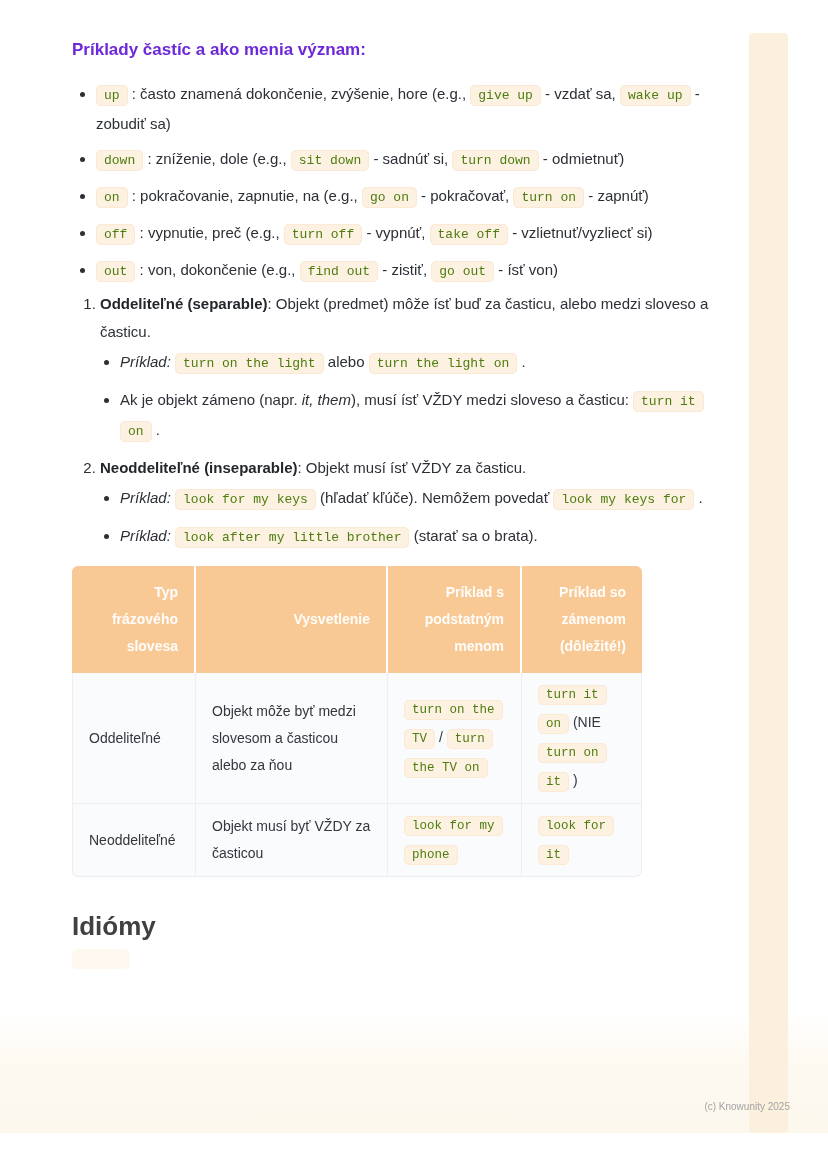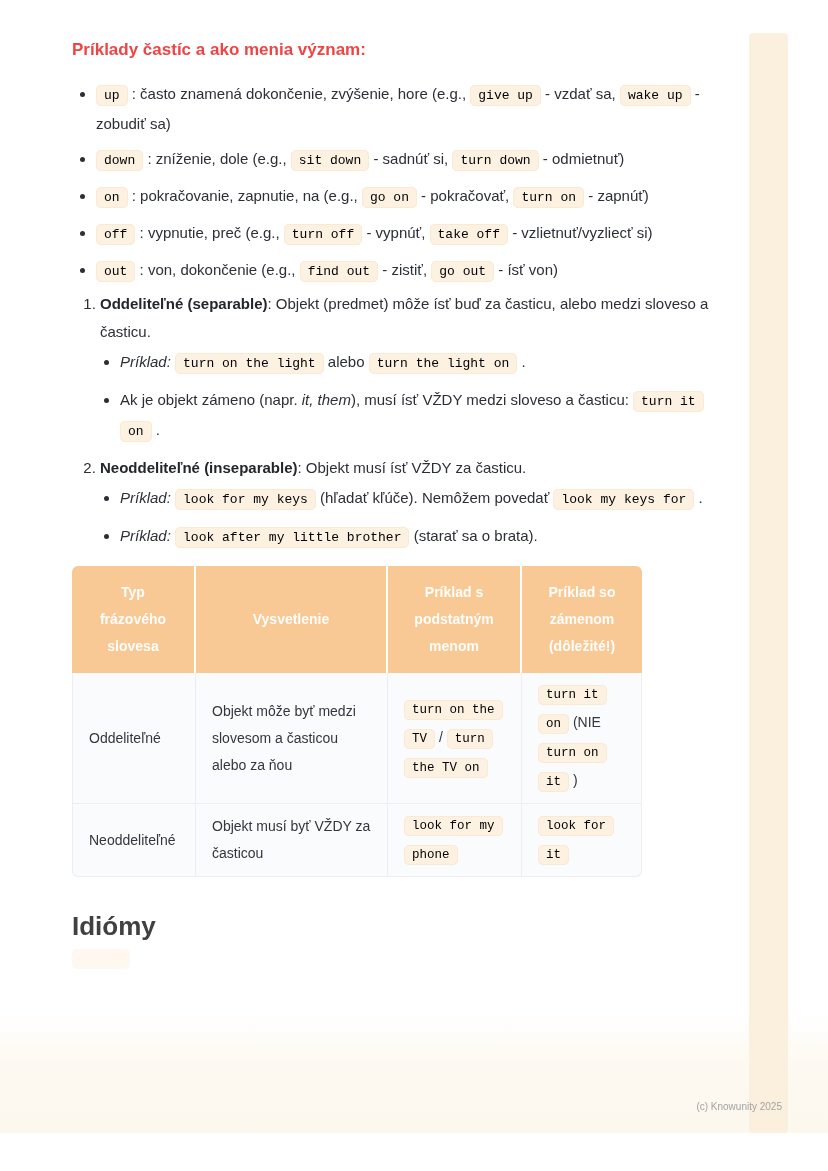--- a/index.html
+++ b/index.html
@@ -18,50 +18,50 @@
   .fade-overlay{
     position:absolute;left:0;top:1013px;width:828px;height:120px;z-index:3;
     background:linear-gradient(to bottom, rgba(253,248,238,0) 0%, rgba(253,248,238,.85) 45%, #fdf8ee 100%);
     pointer-events:none;
   }
   .content{
     position:absolute;left:72px;top:40px;width:648px;z-index:2;
     font-size:15px;line-height:28px;
   }
   h3.sec{
-    font-size:17px;line-height:20px;font-weight:bold;color:#ef4444;margin:0 0 20px 0;
+    font-size:17px;line-height:20px;font-weight:bold;color:#6d28d9;margin:0 0 20px 0;
   }
   h3.sec2{margin:16px 0 12px 0;}
   ul.particles{list-style:disc;margin:0;padding:0 0 0 24px;}
   ul.particles>li{margin:0 0 7px 0;}
   ul.particles>li:last-child{margin-bottom:0;}
   ol.types{list-style:decimal;margin:4px;padding:0 0 0 24px;}
   ol.types>li{margin:0 0 8px 0;}
   ul.sub{list-style:disc;margin:2px 0 0 0;padding:0 0 0 20px;}
   ul.sub>li{margin:0 0 8px 0;}
   em{font-style:italic;text-align:center;}
   strong{font-weight:bold;color:#23262b;}
   code.chip{
     font-family:"Liberation Mono","DejaVu Sans Mono",monospace;
-    font-size:13px;color:#000000;background:#fdf1e2;
+    font-size:13px;color:#4d7c0f;background:#fdf1e2;
     border:1px solid #fbe9d4;border-radius:5px;padding:2px 7px;
     box-decoration-break:clone;-webkit-box-decoration-break:clone;
     white-space:normal;
   }
   table.pvt{
     table-layout:fixed;border-collapse:separate;border-spacing:0;
     width:570px;margin-top:14px;font-size:14px;line-height:27px;
   }
   table.pvt col.c1{width:124px;}
   table.pvt col.c2{width:192px;}
   table.pvt col.c3{width:134px;}
   table.pvt col.c4{width:120px;}
   table.pvt th{
     background:#f8c994;color:rgba(255,255,255,.96);font-weight:bold;
-    text-align:center;vertical-align:middle;padding:13px 16px;
+    text-align:right;vertical-align:middle;padding:13px 16px;
     border-right:2px solid #fefefe;
   }
   table.pvt th:last-child{border-right:none;}
   table.pvt th:first-child{border-top-left-radius:6px;}
   table.pvt th:last-child{border-top-right-radius:6px;}
   table.pvt td{
     background:#fafbfd;color:#33363d;vertical-align:middle;
     padding:7px 16px;border-right:1px solid #eceef2;border-bottom:1px solid #eceef2;
   }
   table.pvt td:first-child{border-left:1px solid #eceef2;}
@@ -69,21 +69,21 @@
   table.pvt tr:last-child td:last-child{border-bottom-right-radius:6px;}
   table.pvt code.chip{font-size:12.5px;padding:2px 7px;}
   h1.idioms{
     font-size:26px;line-height:30px;font-weight:bold;color:#404040;margin:34px 0 0 0;
   }
   .ghost-chip{
     width:58px;height:20px;margin-top:8px;border-radius:5px;
     background:#fdf3e6;opacity:.55;
   }
   .copyright{
-    position:absolute;top:1101px;right:46px;z-index:6;
+    position:absolute;top:1101px;right:38px;z-index:6;
     font-size:10px;line-height:12px;color:#a3a3a3;
   }
 </style>
 </head>
 <body>
 
 <div class="accent-strip"></div>
 
 <div class="content">
 

